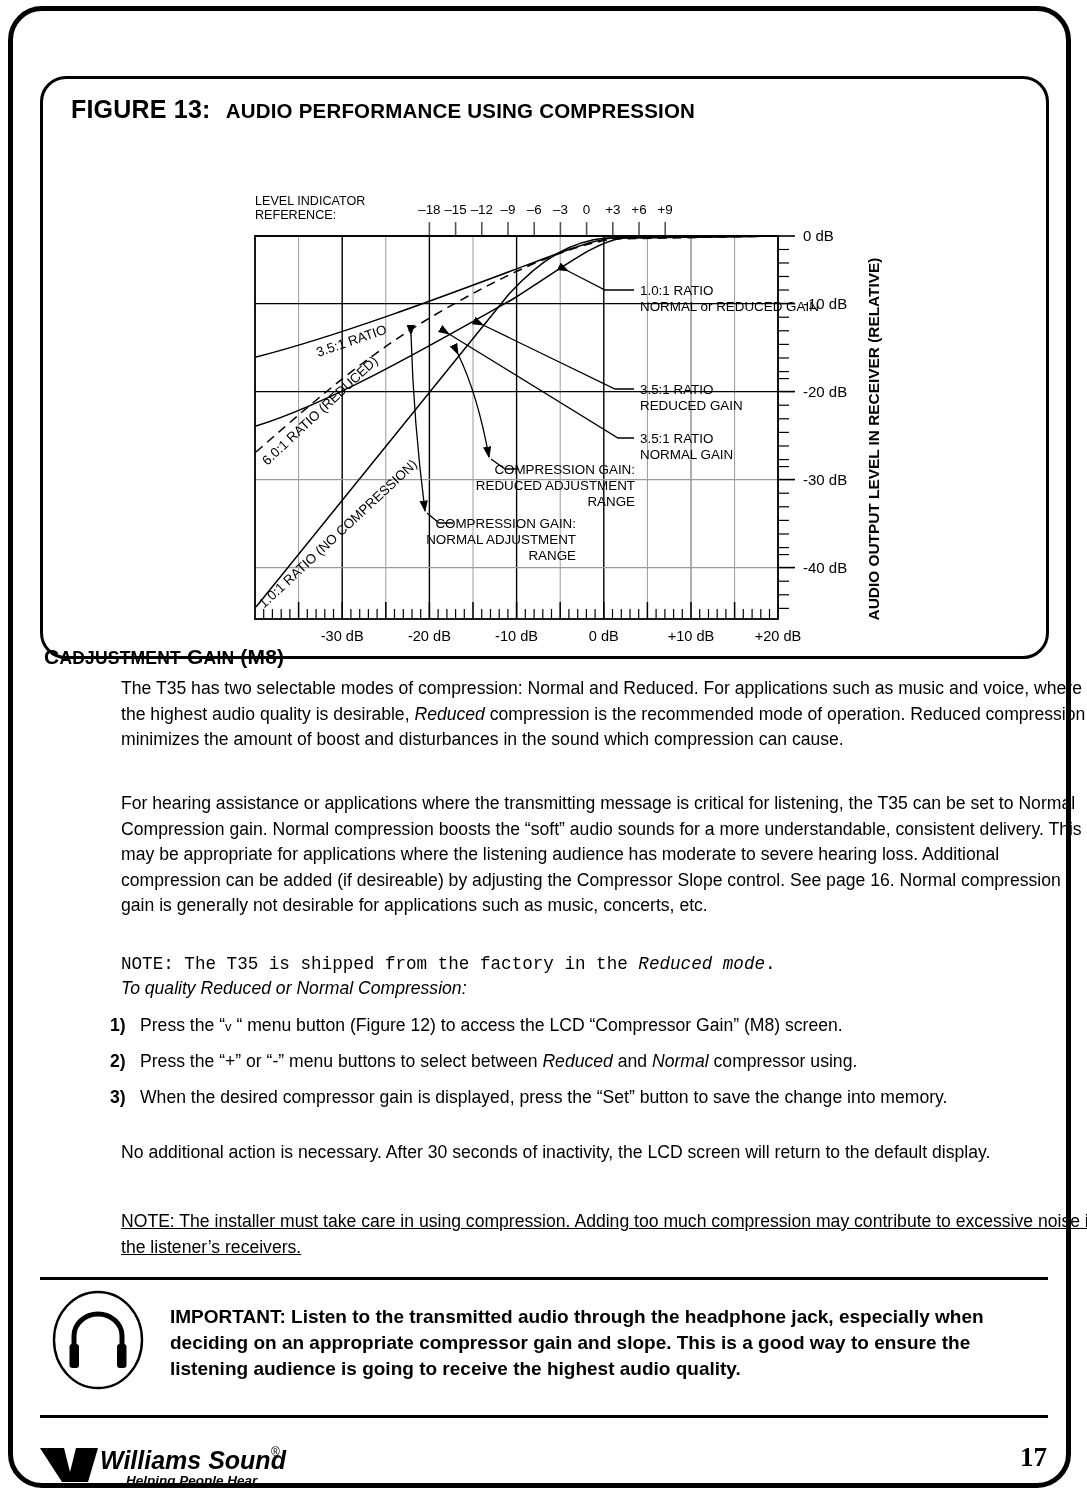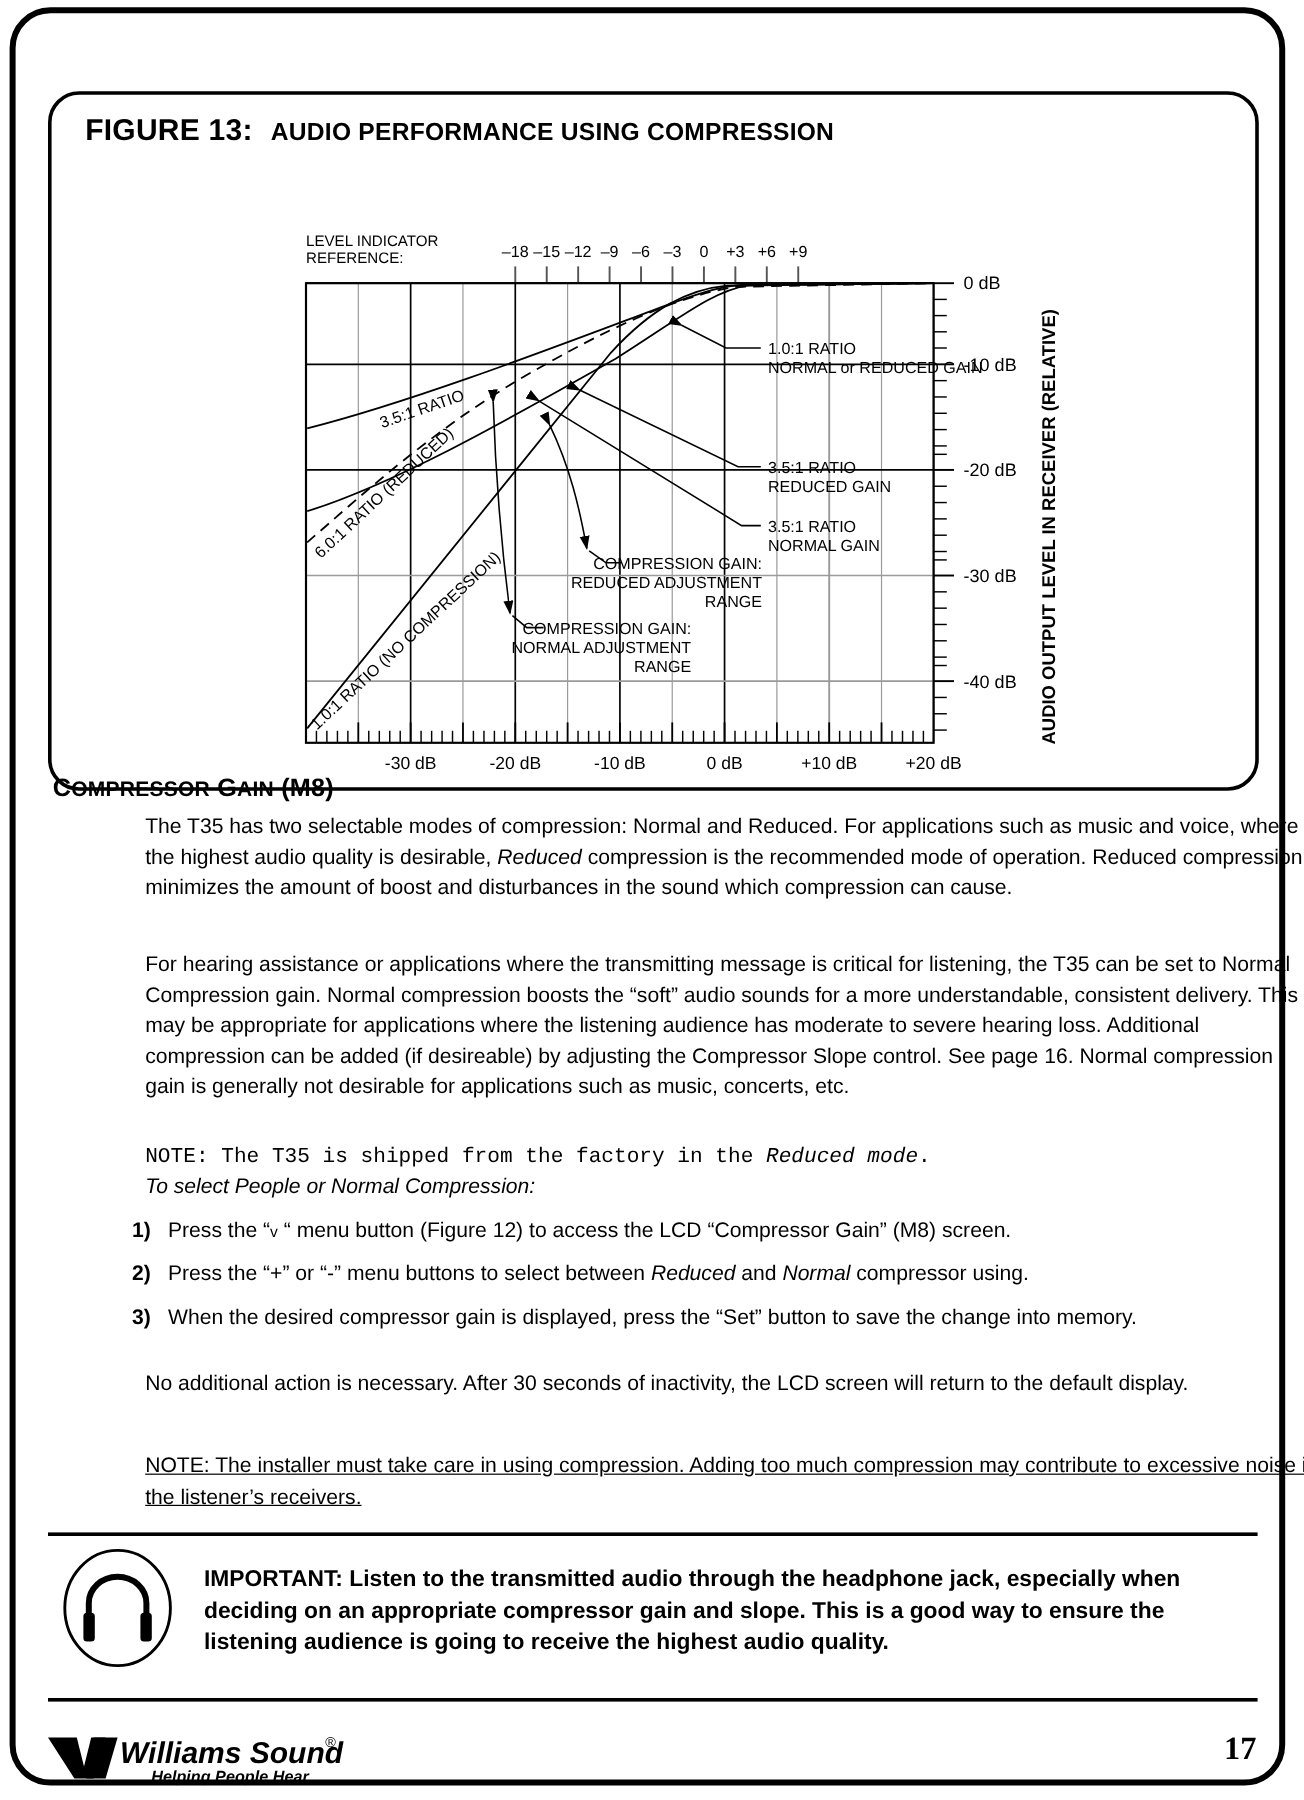--- a/index.html
+++ b/index.html
@@ -417,30 +417,30 @@
           <text x="533" y="389">COMPRESSION GAIN:</text>
           <text x="533" y="405">NORMAL ADJUSTMENT</text>
           <text x="533" y="421">RANGE</text>
         </g>
 
       </svg>
     </div>
   </div>
 
   <div class="section-head">
-    <span>C</span><span class="sc">OMPRESSOR</span><span>&nbsp;</span><span>G</span><span class="sc">AIN</span><span> (M8)</span>
+    <span>C</span><span class="sc">ADJUSTMENT</span><span>&nbsp;</span><span>G</span><span class="sc">AIN</span><span> (M8)</span>
   </div>
 
   <div class="para p1"><span>The T35 has two selectable modes of compression:  Normal and Reduced.  For applications such as music and voice, where the highest audio quality is desirable, </span><i>Reduced</i><span> compression is the recommended mode of operation.  Reduced compression minimizes the amount of boost and disturbances in the sound which compression can cause.</span></div>
 
   <div class="para p2">For hearing assistance or applications where the transmitting message is critical for listening, the T35 can be set to Normal Compression gain.  Normal compression boosts the “soft” audio sounds for a more understandable, consistent delivery.  This may be appropriate for applications where the listening audience has moderate to severe hearing loss.  Additional compression can be added (if desireable) by adjusting the Compressor Slope control.  See page 16.  Normal compression gain is generally not desirable for applications such as music, concerts, etc.</div>
 
   <div class="para p3"><span>NOTE:  The T35 is shipped from the factory in the </span><i>Reduced mode</i><span>.</span></div>
 
-  <div class="para p4">To select People or Normal Compression:</div>
+  <div class="para p4">To quality Reduced or Normal Compression:</div>
 
   <div class="oli li1">
     <span class="num">1)</span>
     <span class="body"><span>Press the “</span><span style="font-size:13px;">v</span><span> “ menu button (Figure 12) to access the LCD “Compressor Gain” (M8) screen.</span></span>
   </div>
 
   <div class="oli li2">
     <span class="num">2)</span>
     <span class="body"><span>Press  the “+” or “-” menu buttons to select between </span><i>Reduced</i><span> and </span><i>Normal</i><span> compressor using.</span></span>
   </div>

